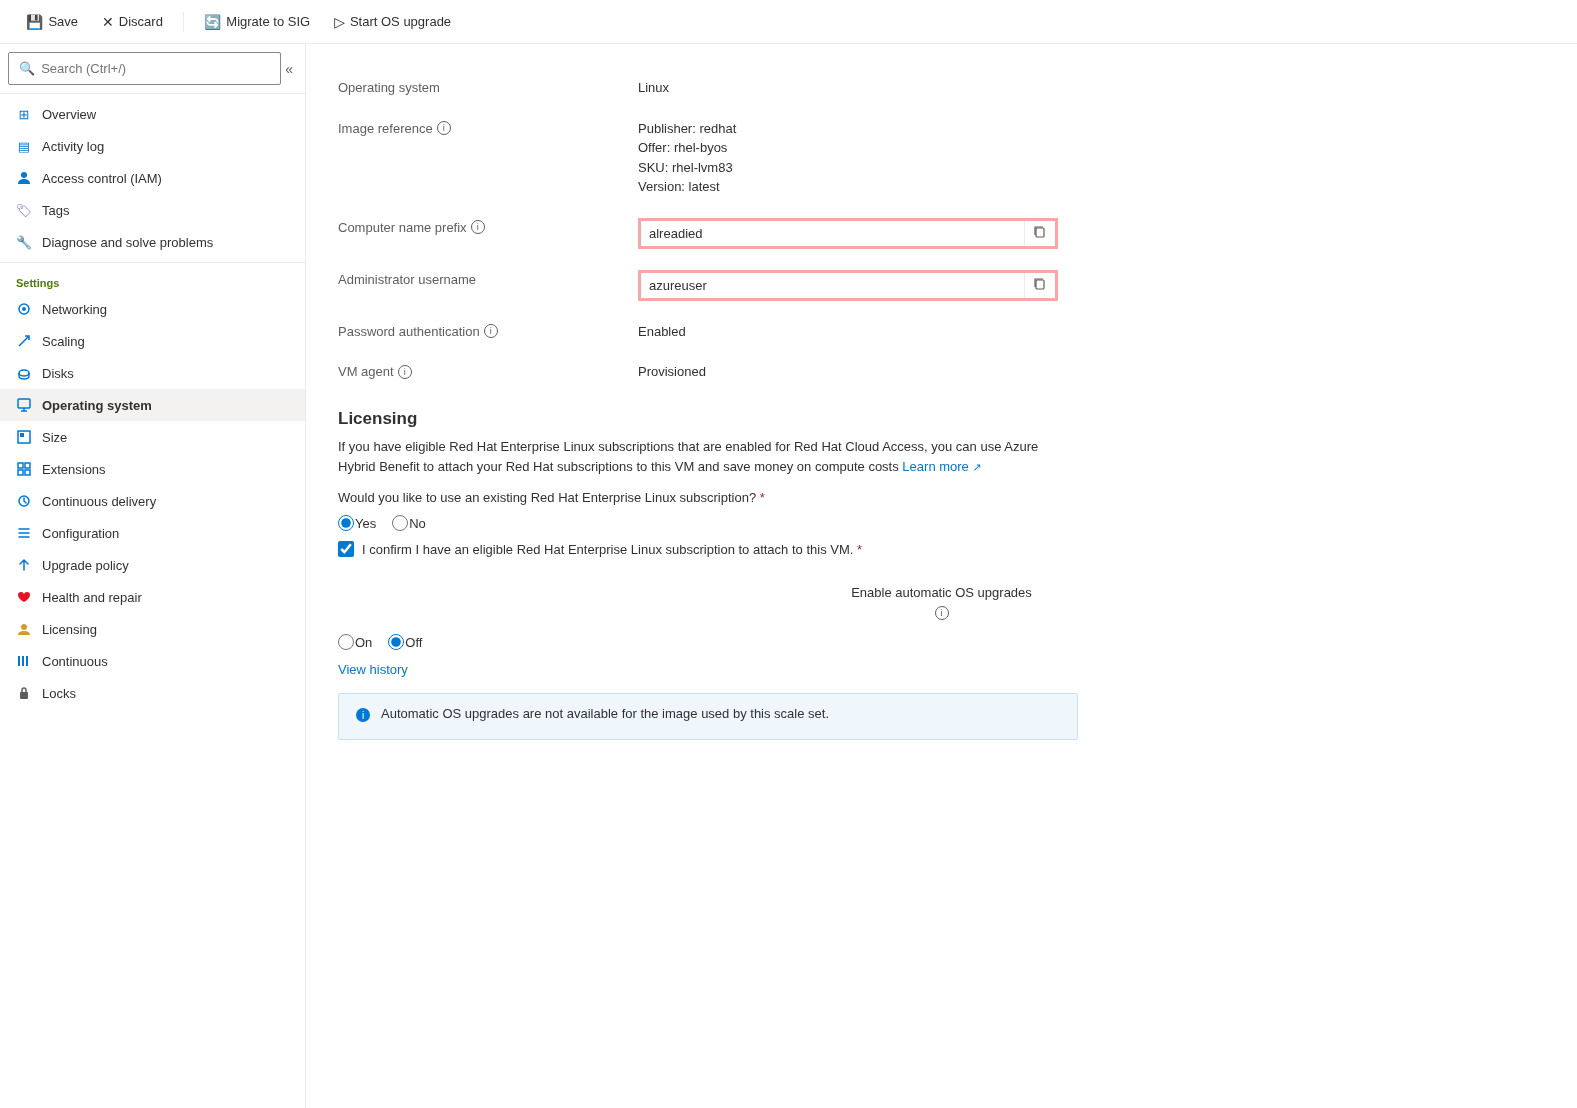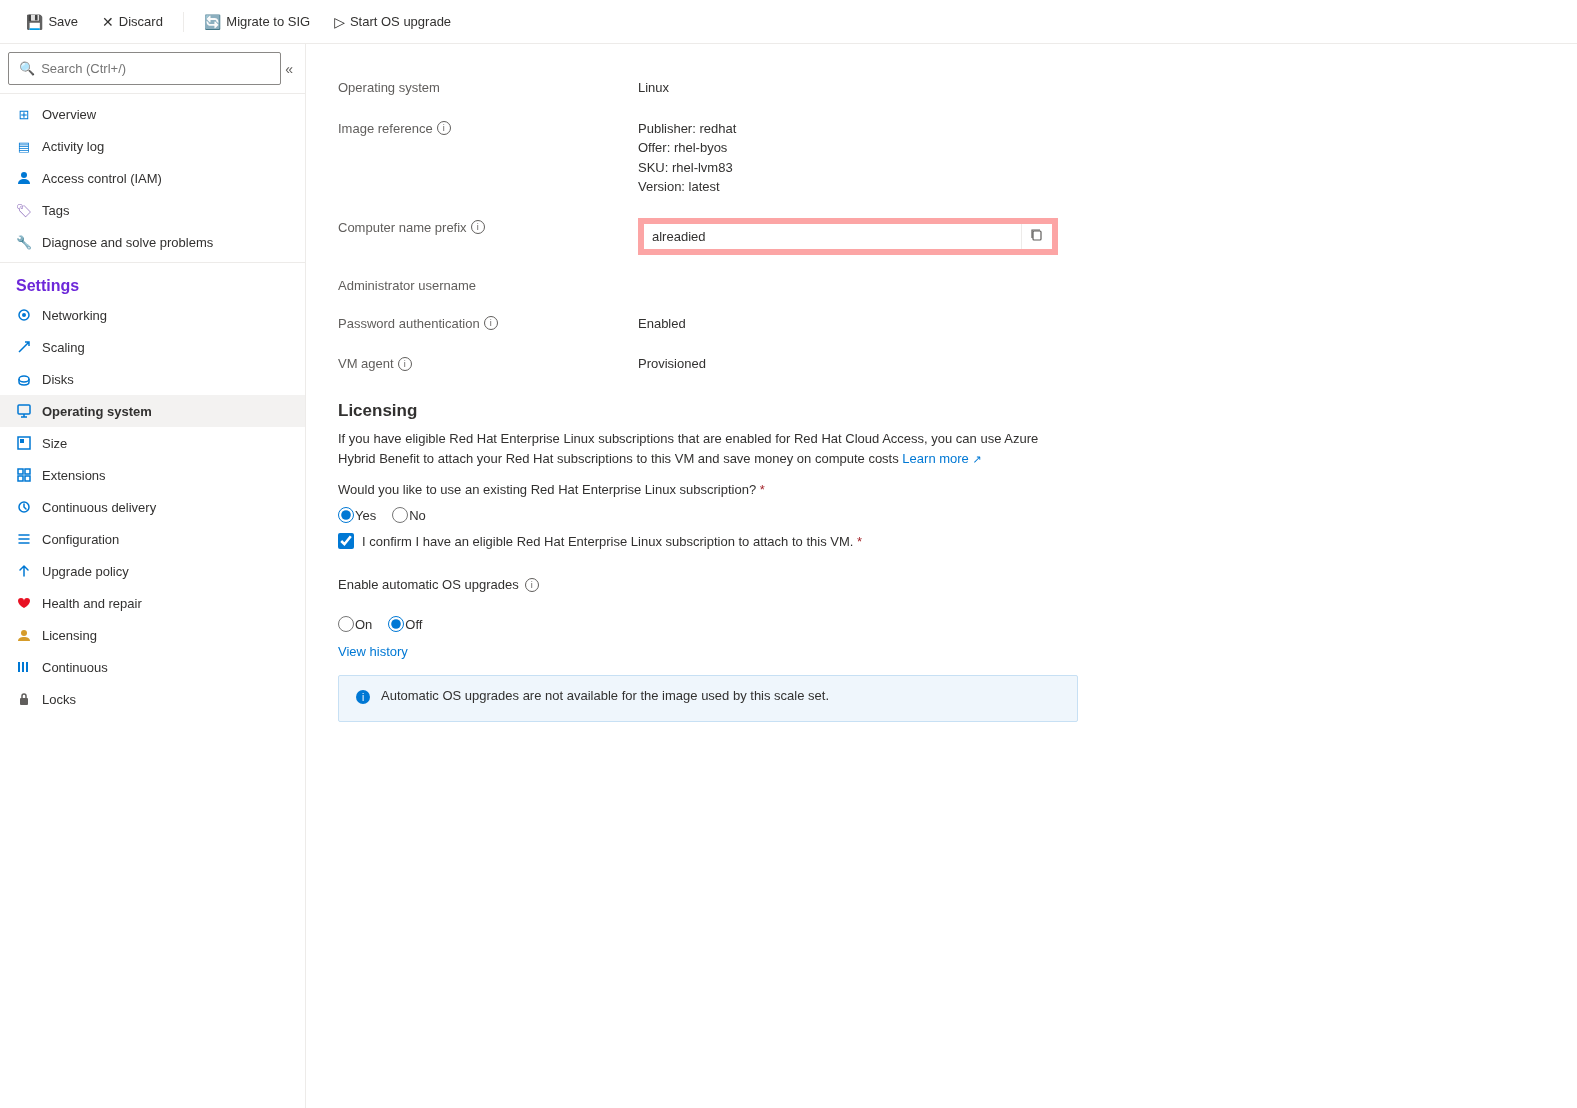--- a/index.html
+++ b/index.html
@@ -45,21 +45,21 @@
 
     .sidebar-nav { padding: 4px 0; }
     .sidebar-item {
       display: flex; align-items: center; gap: 10px;
       padding: 8px 16px; cursor: pointer; color: #323130;
       font-size: 13px; white-space: nowrap;
     }
     .sidebar-item.active { background: #f3f2f1; font-weight: 600; }
     .sidebar-item .item-icon { width: 16px; height: 16px; display: flex; align-items: center; justify-content: center; flex-shrink: 0; }
     .sidebar-section-label {
-      font-size: 16px; font-weight: 600; color: #6d28d9;
+      font-size: 11px; font-weight: 600; color: #4d7c0f;
       padding: 10px 16px 4px; text-transform: none;
     }
     .sidebar-divider { height: 1px; background: #edebe9; margin: 4px 0; }
 
     
     .content { flex: 1; overflow-y: auto; padding: 24px 32px; background: #fff; }
 
     
     .field-row {
       display: flex; align-items: flex-start;
@@ -69,21 +69,21 @@
     .field-label {
       width: 300px; flex-shrink: 0; color: #605e5c; font-size: 13px;
       display: flex; align-items: center; gap: 4px; padding-top: 2px;
     }
     .field-value { flex: 1; font-size: 13px; color: #323130; line-height: 1.5; }
     .field-value .line { display: block; }
 
     
     .input-with-copy {
       display: flex; align-items: center;
-      border: 6px solid #fca5a5; background: #fff;
+      border: 3px solid #fca5a5; background: #fff;
       max-width: 420px;
     }
     .input-with-copy input {
       flex: 1; border: none; outline: none; padding: 5px 8px;
       font-size: 13px; color: #323130; background: transparent;
     }
     .copy-btn {
       border: none; background: transparent; padding: 4px 8px;
       cursor: pointer; color: #605e5c; font-size: 14px;
       border-left: 1px solid #edebe9;
@@ -109,21 +109,21 @@
     .radio-item input[type="radio"] { accent-color: #0078d4; width: 16px; height: 16px; cursor: pointer; }
 
     
     .checkbox-item { display: flex; align-items: center; gap: 8px; cursor: pointer; margin: 10px 0; }
     .checkbox-item input[type="checkbox"] { accent-color: #0078d4; width: 16px; height: 16px; cursor: pointer; }
     .checkbox-label { font-size: 13px; }
     .required-star { color: #a4262c; }
 
     
     .upgrade-section { margin-top: 28px; }
-    .upgrade-label { display: flex; align-items: center; gap: 6px; font-size: 13px; margin-bottom: 24px; }
+    .upgrade-label { display: flex; align-items: center; gap: 6px; font-size: 13px; margin-bottom: 14px; flex-direction: column; }
     .upgrade-radio-group { display: flex; align-items: center; gap: 16px; margin-bottom: 12px; }
 
     
     .view-history-link { color: #0078d4; text-decoration: none; font-size: 13px; }
 
     
     .info-banner {
       display: flex; align-items: flex-start; gap: 10px;
       background: #eff6fc; border: 1px solid #c7e0f4;
       padding: 12px 16px; border-radius: 2px; margin-top: 16px; max-width: 740px;
@@ -353,20 +353,31 @@
                 <rect x="3" y="3" width="8" height="9" rx="1" stroke="#605e5c" stroke-width="1.2" fill="none"></rect>
                 <path d="M2 10V2h8" stroke="#605e5c" stroke-width="1.2" fill="none"></path>
               </svg>
           </button>
         </div>
       </div>
     </div>
 
     <div class="field-row">
       <div class="field-label">Administrator username</div>
+      <div class="field-value">
+        <div class="input-with-copy">
+          <input type="text" value="azureuser" style="">
+          <button class="copy-btn">
+            <svg width="14" height="14" viewBox="0 0 14 14">
+                <rect x="3" y="3" width="8" height="9" rx="1" stroke="#605e5c" stroke-width="1.2" fill="none"></rect>
+                <path d="M2 10V2h8" stroke="#605e5c" stroke-width="1.2" fill="none"></path>
+              </svg>
+          </button>
+        </div>
+      </div>
     </div>
 
     <div class="field-row">
       <div class="field-label">
         <span>Password authentication</span>
         <span class="info-icon">i</span>
       </div>
       <div class="field-value">Enabled</div>
     </div>
 

